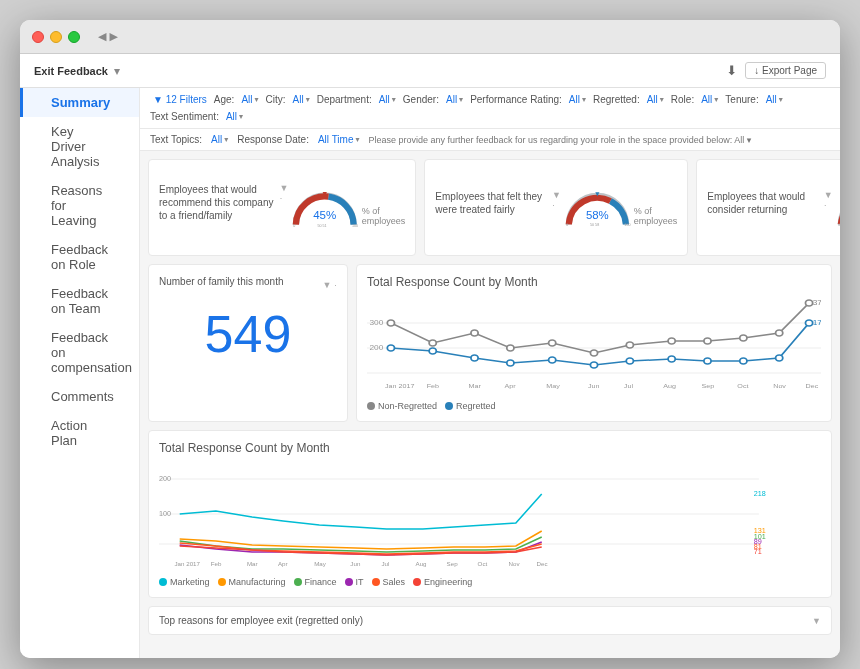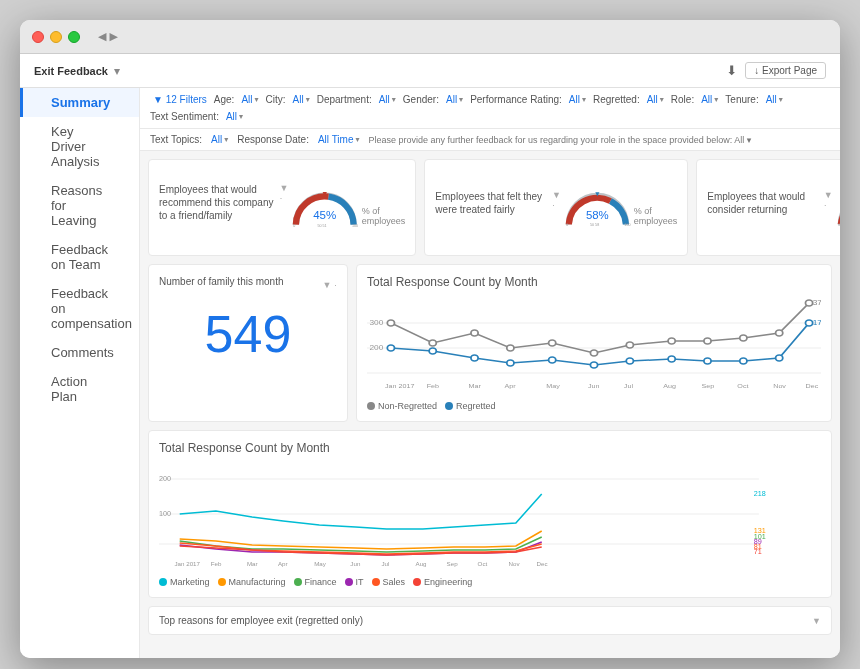--- a/index.html
+++ b/index.html
@@ -230,20 +230,21 @@
       <button class="export-btn">↓ Export Page</button>
     </div>
   </div>
 
   <div class="main-layout">
 
     <div class="sidebar">
       <div class="sidebar-item active">Summary</div>
       <div class="sidebar-item">Key Driver Analysis</div>
       <div class="sidebar-item">Reasons for Leaving</div>
+      <div class="sidebar-item">Feedback on Role</div>
       <div class="sidebar-item">Feedback on Team</div>
       <div class="sidebar-item">Feedback on compensation</div>
       <div class="sidebar-item">Comments</div>
       <div class="sidebar-item">Action Plan</div>
     </div>
 
     <div class="content">
 
       <div class="filter-bar">
         <span class="filter-tag" style="color:#1a73e8;font-weight:400;">▼ 12 Filters</span>

